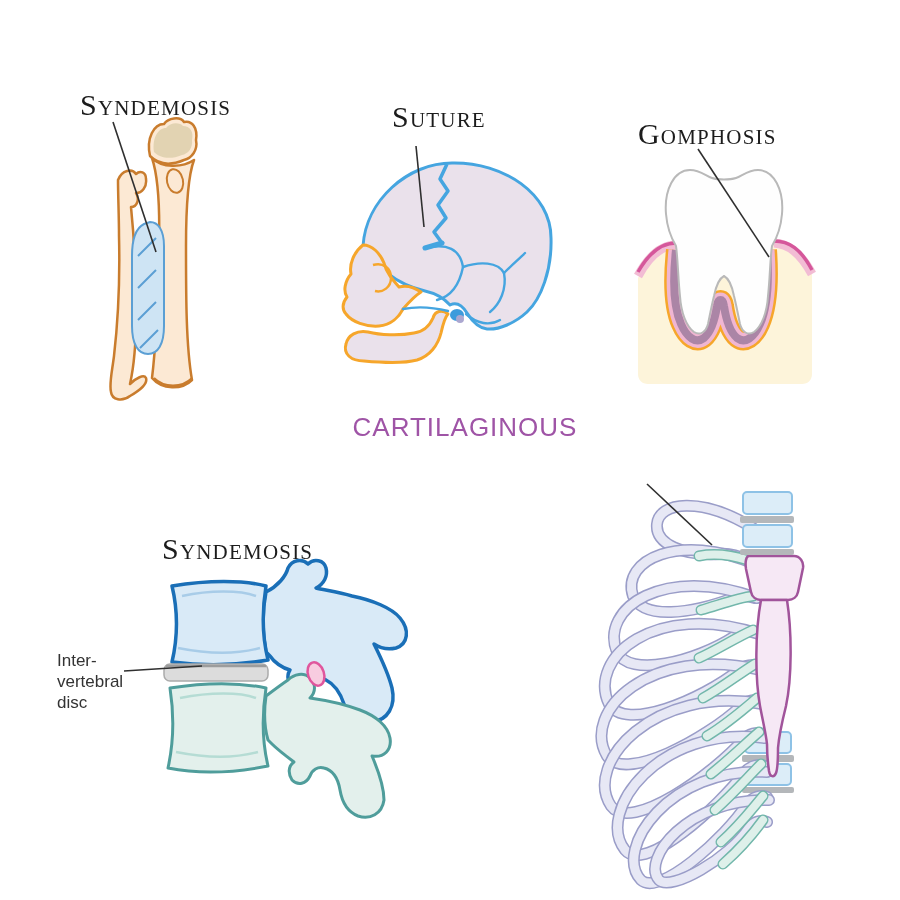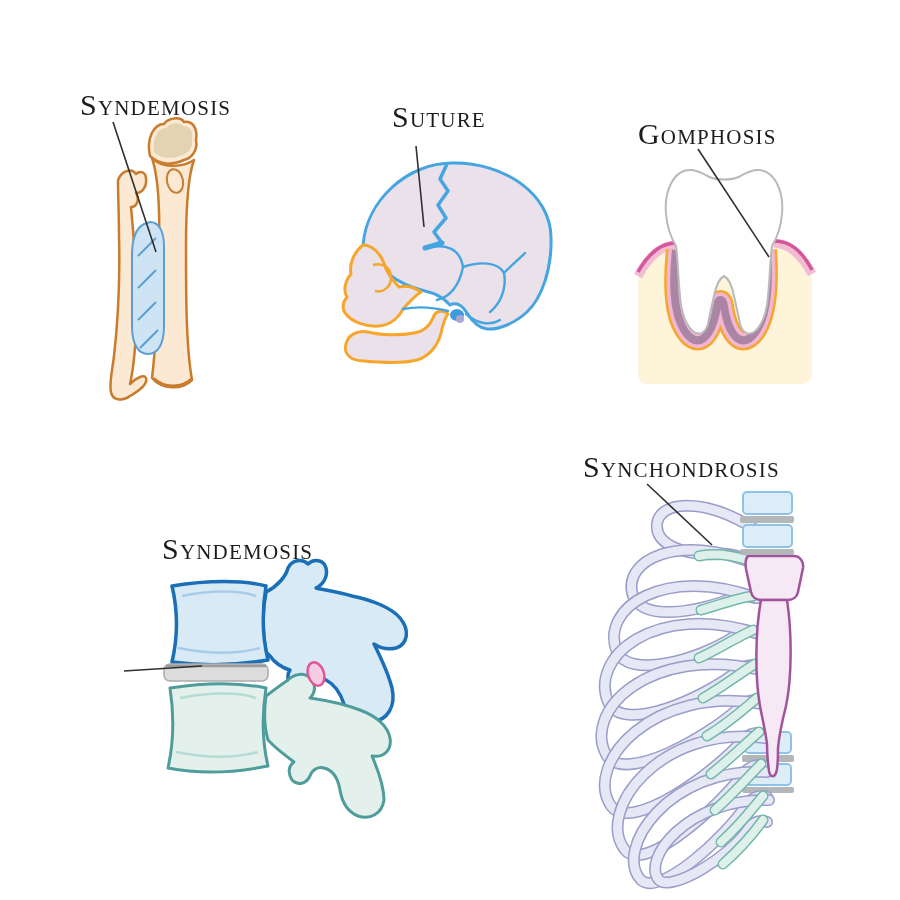--- a/index.html
+++ b/index.html
@@ -21,27 +21,32 @@
   .bluebone{fill:#d9eaf7;stroke:#1a6fb7;stroke-width:3.5;stroke-linejoin:round;}
   .tealbone{fill:#e3f0ec;stroke:#4f9d9b;stroke-width:3;stroke-linejoin:round;}
   .skullline{fill:none;stroke:#45a5e0;stroke-width:2.4;stroke-linecap:round;}
   .tan-bone{fill:#fce9d4;stroke:#c97c2d;stroke-width:2.5;stroke-linejoin:round;}
 </style>
 </head>
 <body>
 
 <div id="canvas">
 
+  <div class="heading" style="left:465px;top:412px;">CARTILAGINOUS</div>
 
   <div class="joint-label" style="left:80px;top:88px;">Syndemosis</div>
   <div class="joint-label" style="left:392px;top:100px;">Suture</div>
   <div class="joint-label" style="left:638px;top:117px;">Gomphosis</div>
   <div class="joint-label" style="left:162px;top:532px;">Syndemosis</div>
-  <div class="joint-label" style="left:583px;top:450px;">Synchondrosis</div>
-
+
+  <div class="annotation" style="left:57px;top:650px;">
+    <div>Inter-</div>
+    <div>vertebral</div>
+    <div>disc</div>
+  </div>
 
   <svg style="left:106px;top:116px;" width="98" height="294" viewBox="0 0 98 294">
     <g>
       <path class="tan-bone" d="M12,64 C16,54 26,52 30,58 C34,54 40,56 40,63 C41,71 36,77 30,77
         C34,83 31,91 25,91 C28,120 30,160 30,200 C30,228 28,250 24,268
         C30,262 38,258 40,262 C42,268 34,274 24,280 C16,286 6,284 5,276
         C3,268 6,256 8,240 C12,205 14,160 13,120 C13,100 12,80 12,64 Z"></path>
     </g>
     <g>
       <path class="tan-bone" d="M46,42 C52,60 54,90 53,130 C52,180 50,230 46,262

